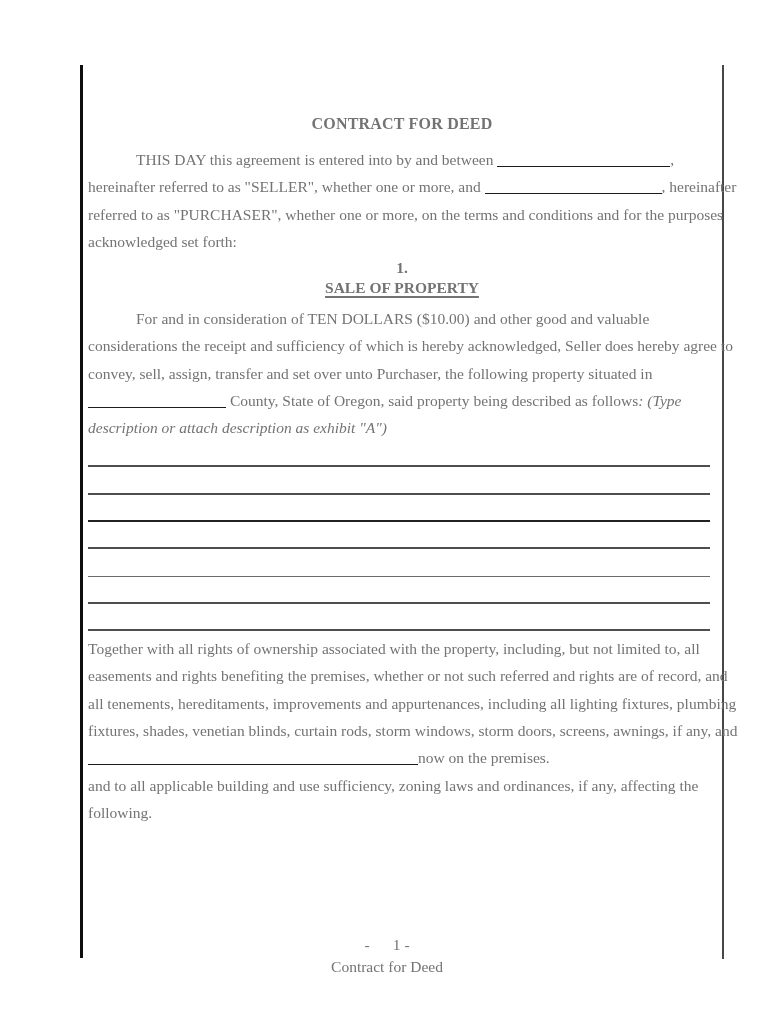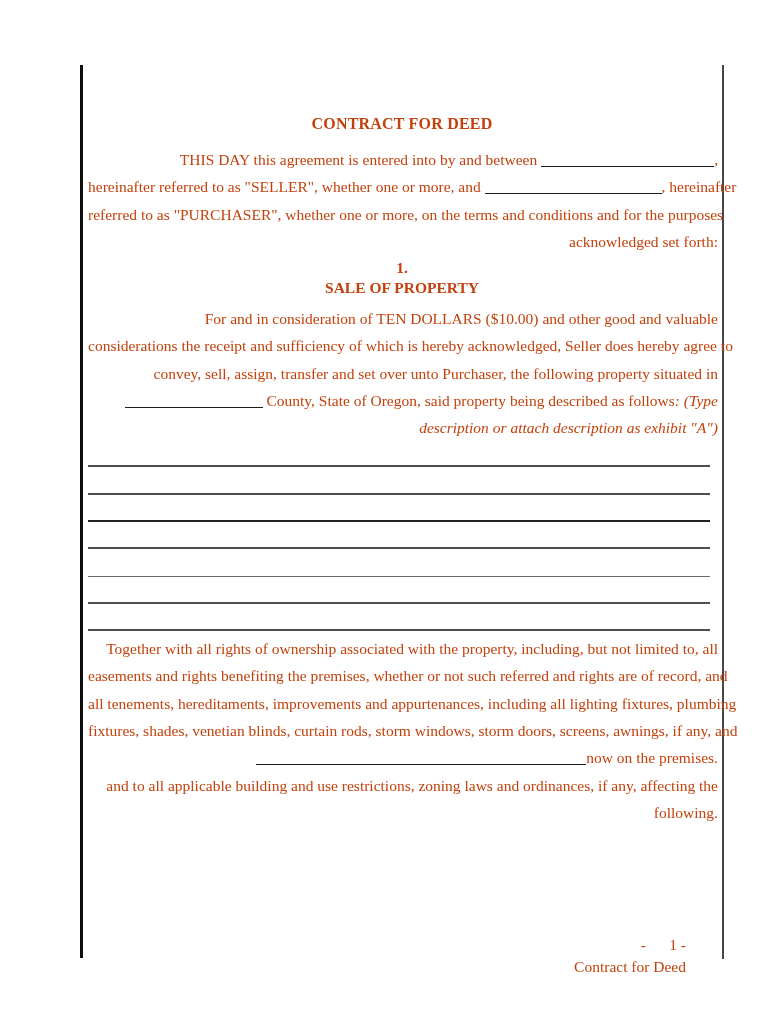--- a/index.html
+++ b/index.html
@@ -3,41 +3,40 @@
 <meta charset="utf-8">
 <style>
   * { margin: 0; padding: 0; box-sizing: border-box; }
   html, body { background: #ffffff; }
   .page {
     position: relative;
     width: 770px;
     height: 1024px;
     background: #ffffff;
     font-family: "Liberation Serif", "DejaVu Serif", serif;
-    color: #c2410c;
+    color: #737373;
     overflow: hidden;
   }
   .vrule-left {
     position: absolute;
     left: 80px; top: 65px;
     width: 3px; height: 893px;
     background: #0e0e0e;
   }
   .vrule-right {
     position: absolute;
     left: 722px; top: 65px;
     width: 2px; height: 894px;
     background: #474747;
   }
   .block { position: absolute; left: 88px; width: 630px; }
   .ln {
     white-space: pre;
     font-size: 15.5px;
     line-height: 27.33px;
-    text-align: right;
   }
   .indent { padding-left: 48px; }
   .it { font-style: italic; }
   .title-block {
     position: absolute;
     left: 88px; top: 110px;
     width: 628px;
     text-align: center;
     font-weight: bold;
     font-size: 16px;
@@ -47,20 +46,21 @@
   .sec-block {
     position: absolute;
     left: 88px; top: 258px;
     width: 628px;
     text-align: center;
     font-weight: bold;
     font-size: 15.5px;
     line-height: 20px;
   }
   .sec-head {
+    text-decoration: underline;
     text-underline-offset: 3px;
     text-decoration-thickness: 1.5px;
   }
   .blank {
     display: inline-block;
     height: 3px;
     border-bottom: 1.5px solid #1c1c1c;
     position: relative;
     top: 2px;
   }
@@ -131,21 +131,21 @@
 
   <div class="block" style="top:635px;">
     <div class="ln">Together with all rights of ownership associated with the property, including, but not limited to, all</div>
     <div class="ln">easements and rights benefiting the premises, whether or not such referred and rights are of record, and</div>
     <div class="ln">all tenements, hereditaments, improvements and appurtenances, including all lighting fixtures, plumbing</div>
     <div class="ln">fixtures, shades, venetian blinds, curtain rods, storm windows, storm doors, screens, awnings, if any, and</div>
     <div class="ln"><span class="blank blank-items"></span><span>now on the premises.</span></div>
   </div>
 
   <div class="block" style="top:772px;">
-    <div class="ln">and to all applicable building and use restrictions, zoning laws and ordinances, if any, affecting the</div>
+    <div class="ln">and to all applicable building and use sufficiency, zoning laws and ordinances, if any, affecting the</div>
     <div class="ln">following.</div>
   </div>
 
   <div class="footer-block">
     <div class="ln">-      1 -</div>
     <div class="ln">Contract for Deed</div>
   </div>
 
 </div>
 

